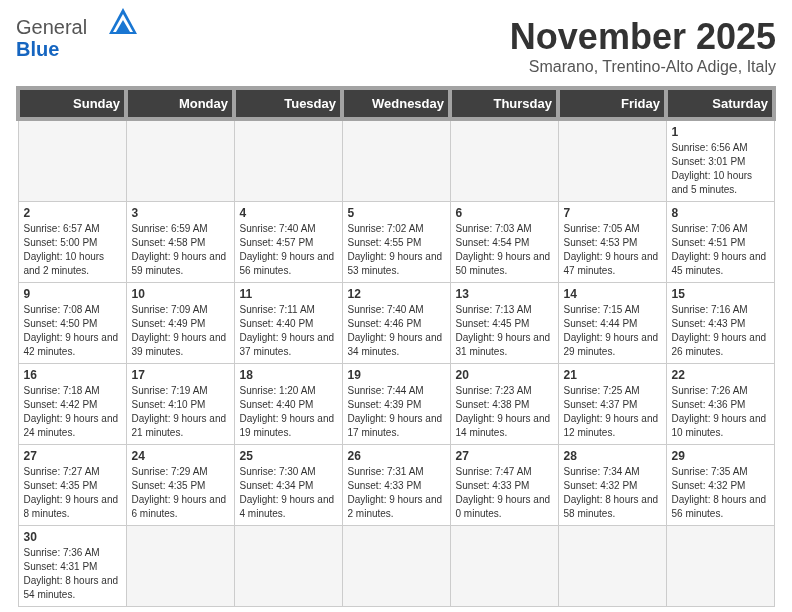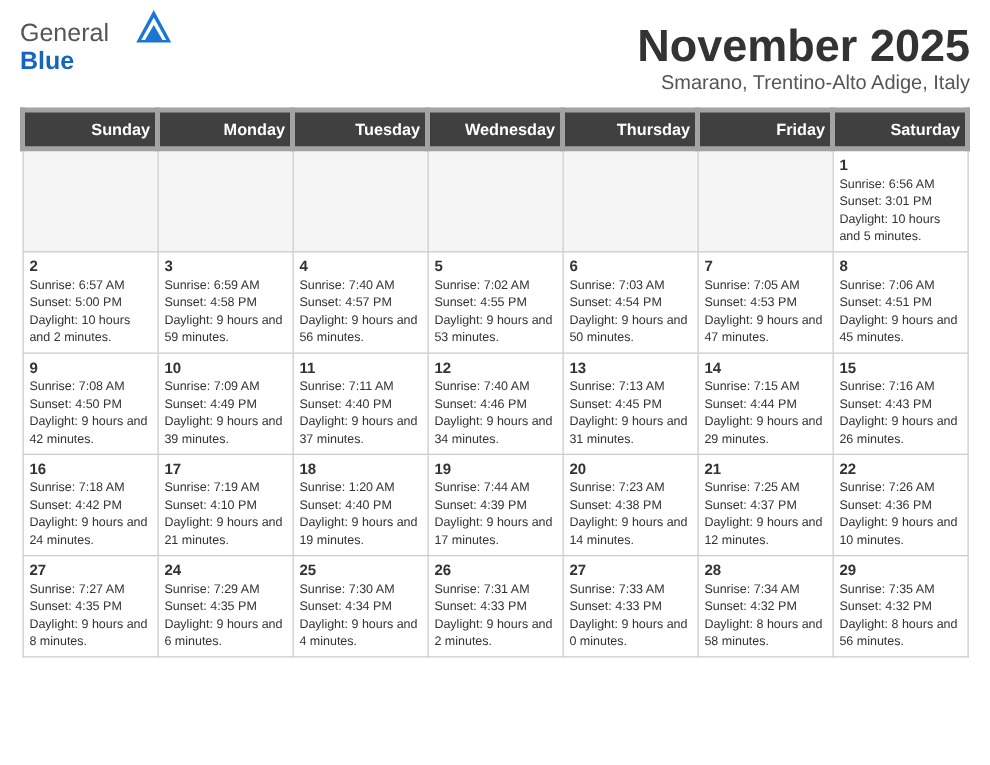--- a/index.html
+++ b/index.html
@@ -280,31 +280,45 @@
 Daylight: 9 hours and 4 minutes.</div>
         </td>
         <td>
           <div class="day-number">26</div>
           <div class="day-info">Sunrise: 7:31 AM
 Sunset: 4:33 PM
 Daylight: 9 hours and 2 minutes.</div>
         </td>
         <td>
           <div class="day-number">27</div>
-          <div class="day-info">Sunrise: 7:33 AM
+          <div class="day-info">Sunrise: 7:47 AM
 Sunset: 4:33 PM
 Daylight: 9 hours and 0 minutes.</div>
         </td>
         <td>
           <div class="day-number">28</div>
           <div class="day-info">Sunrise: 7:34 AM
 Sunset: 4:32 PM
 Daylight: 8 hours and 58 minutes.</div>
         </td>
         <td>
           <div class="day-number">29</div>
           <div class="day-info">Sunrise: 7:35 AM
 Sunset: 4:32 PM
 Daylight: 8 hours and 56 minutes.</div>
         </td>
       </tr>
+      <tr>
+        <td>
+          <div class="day-number">30</div>
+          <div class="day-info">Sunrise: 7:36 AM
+Sunset: 4:31 PM
+Daylight: 8 hours and 54 minutes.</div>
+        </td>
+        <td class="empty"></td>
+        <td class="empty"></td>
+        <td class="empty"></td>
+        <td class="empty"></td>
+        <td class="empty"></td>
+        <td class="empty"></td>
+      </tr>
     </tbody>
 </table>
 
 </body></html>

